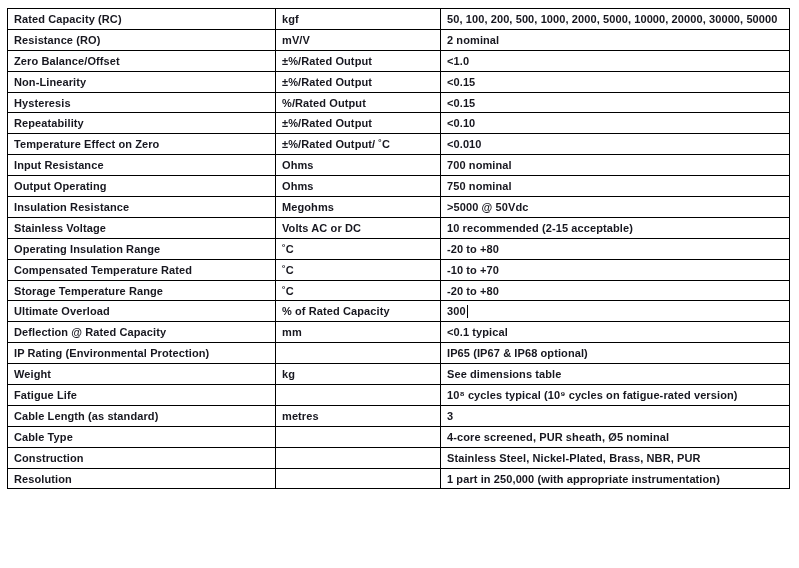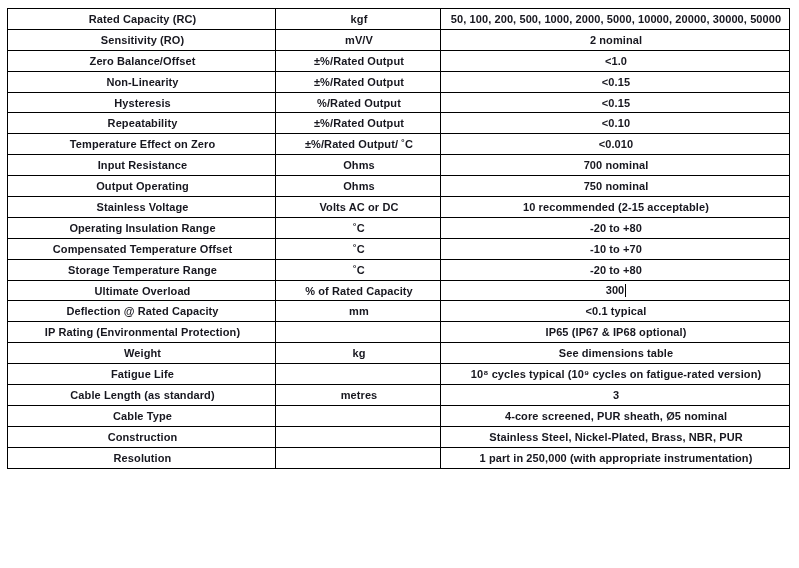--- a/index.html
+++ b/index.html
@@ -16,21 +16,20 @@
     height: 568px;
     background: #ffffff;
   }
   table.spec {
     position: absolute;
     left: 7px;
     top: 8px;
     width: 782px;
     border-collapse: collapse;
     table-layout: fixed;
-    text-align: center;
   }
   table.spec td {
     border: 1px solid #000000;
     height: 20.9px;
     padding: 0 4px 0 6px;
     font-size: 11px;
     font-weight: 600;
     color: #17171f;
     letter-spacing: 0.1px;
     vertical-align: middle;
@@ -60,21 +59,21 @@
       <col class="col-unit">
       <col class="col-value">
     </colgroup>
     <tbody>
         <tr>
           <td><span class="cell-text">Rated Capacity (RC)</span></td>
           <td><span class="cell-text">kgf</span></td>
           <td><span class="cell-text">50, 100, 200, 500, 1000, 2000, 5000, 10000, 20000, 30000, 50000</span></td>
         </tr>
         <tr>
-          <td><span class="cell-text">Sensitivity (RO)</span></td>
+          <td><span class="cell-text">Resistance (RO)</span></td>
           <td><span class="cell-text">mV/V</span></td>
           <td><span class="cell-text">2 nominal</span></td>
         </tr>
         <tr>
           <td><span class="cell-text">Zero Balance/Offset</span></td>
           <td><span class="cell-text">±%/Rated Output</span></td>
           <td><span class="cell-text">&lt;1.0</span></td>
         </tr>
         <tr>
           <td><span class="cell-text">Non-Linearity</span></td>
@@ -100,31 +99,36 @@
           <td><span class="cell-text">Input Resistance</span></td>
           <td><span class="cell-text">Ohms</span></td>
           <td><span class="cell-text">700 nominal</span></td>
         </tr>
         <tr>
           <td><span class="cell-text">Output Operating</span></td>
           <td><span class="cell-text">Ohms</span></td>
           <td><span class="cell-text">750 nominal</span></td>
         </tr>
         <tr>
+          <td><span class="cell-text">Insulation Resistance</span></td>
+          <td><span class="cell-text">Megohms</span></td>
+          <td><span class="cell-text">&gt;5000 @ 50Vdc</span></td>
+        </tr>
+        <tr>
           <td><span class="cell-text">Stainless Voltage</span></td>
           <td><span class="cell-text">Volts AC or DC</span></td>
           <td><span class="cell-text">10 recommended (2-15 acceptable)</span></td>
         </tr>
         <tr>
           <td><span class="cell-text">Operating Insulation Range</span></td>
           <td><span class="cell-text">˚C</span></td>
           <td><span class="cell-text">-20 to +80</span></td>
         </tr>
         <tr>
-          <td><span class="cell-text">Compensated Temperature Offset</span></td>
+          <td><span class="cell-text">Compensated Temperature Rated</span></td>
           <td><span class="cell-text">˚C</span></td>
           <td><span class="cell-text">-10 to +70</span></td>
         </tr>
         <tr>
           <td><span class="cell-text">Storage Temperature Range</span></td>
           <td><span class="cell-text">˚C</span></td>
           <td><span class="cell-text">-20 to +80</span></td>
         </tr>
         <tr>
           <td><span class="cell-text">Ultimate Overload</span></td>

